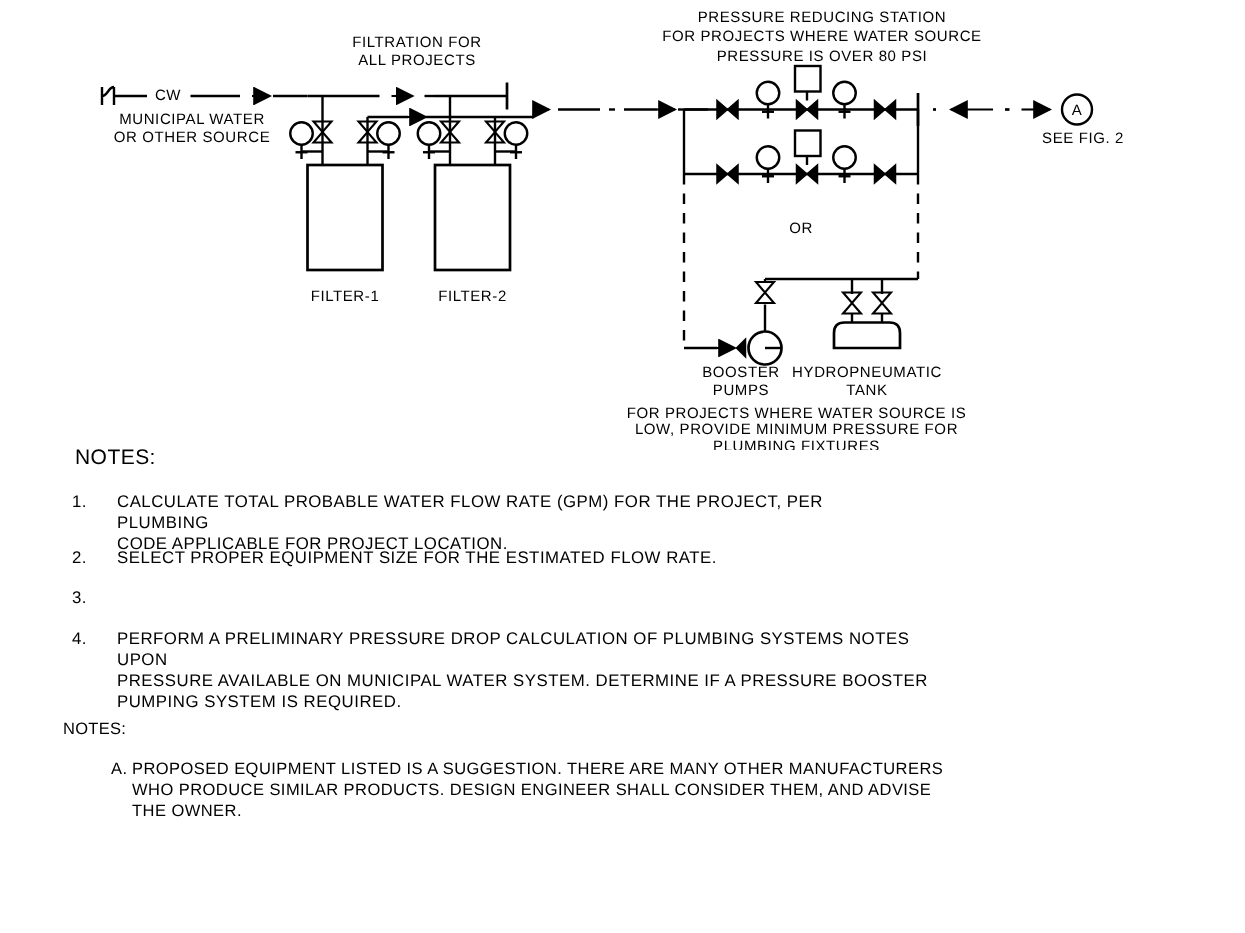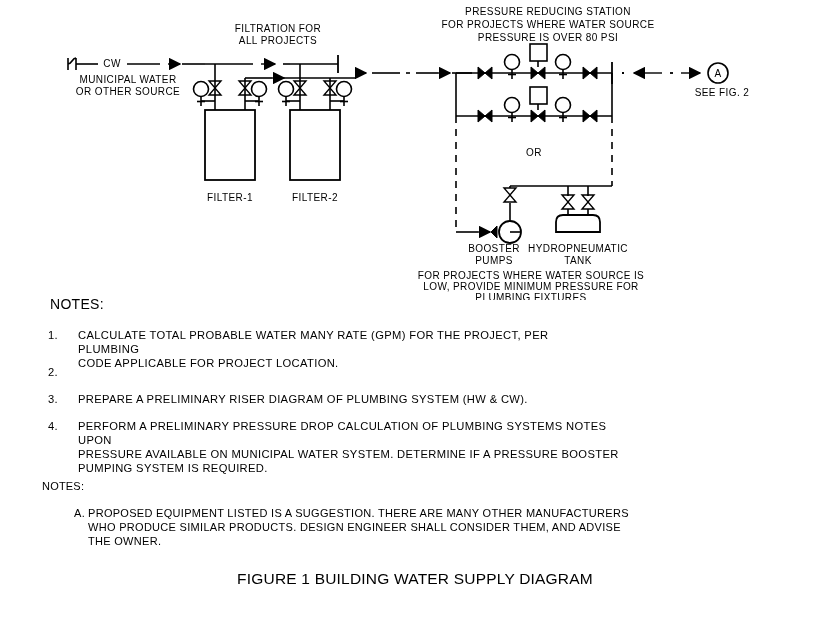--- a/index.html
+++ b/index.html
@@ -259,45 +259,44 @@
     <text class="dwg-text" x="531" y="276">FOR PROJECTS WHERE WATER SOURCE IS</text>
     <text class="dwg-text" x="531" y="287">LOW, PROVIDE MINIMUM PRESSURE FOR</text>
     <text class="dwg-text" x="531" y="298">PLUMBING FIXTURES</text>
   </svg>
 
   <div class="notes-block">
     <div class="notes-heading" style="left:50px; top:8px;">NOTES:</div>
 
     <div class="note-row" style="left:48px; top:40px; width:560px;">
       <span class="note-num">1.</span>
-      <span class="note-body">CALCULATE TOTAL PROBABLE WATER MANY RATE (GPM) FOR THE PROJECT, PER PLUMBING
+      <span class="note-body">CALCULATE TOTAL PROBABLE WATER FLOW RATE (GPM) FOR THE PROJECT, PER PLUMBING
 CODE APPLICABLE FOR PROJECT LOCATION.</span>
     </div>
 
     <div class="note-row" style="left:48px; top:77px; width:560px;">
       <span class="note-num">2.</span>
+      <span class="note-body">SELECT PROPER EQUIPMENT SIZE FOR THE ESTIMATED FLOW RATE.</span>
     </div>
 
     <div class="note-row" style="left:48px; top:104px; width:560px;">
       <span class="note-num">3.</span>
-      <span class="note-body">PREPARE A PRELIMINARY RISER DIAGRAM OF PLUMBING SYSTEM (HW &amp; CW).</span>
     </div>
 
     <div class="note-row" style="left:48px; top:131px; width:580px;">
       <span class="note-num">4.</span>
       <span class="note-body">PERFORM A PRELIMINARY PRESSURE DROP CALCULATION OF PLUMBING SYSTEMS NOTES UPON
 PRESSURE AVAILABLE ON MUNICIPAL WATER SYSTEM. DETERMINE IF A PRESSURE BOOSTER
 PUMPING SYSTEM IS REQUIRED.</span>
     </div>
 
     <div class="notes-heading-2" style="left:42px; top:192px;">NOTES:</div>
 
     <div class="note-alpha-row" style="left:74px; top:218px; width:560px;">
       <span class="note-alpha-num">A.</span>
       <span class="note-body">PROPOSED EQUIPMENT LISTED IS A SUGGESTION. THERE ARE MANY OTHER MANUFACTURERS
 WHO PRODUCE SIMILAR PRODUCTS. DESIGN ENGINEER SHALL CONSIDER THEM, AND ADVISE
 THE OWNER.</span>
     </div>
   </div>
 
-  <div class="figure-caption">FIGURE 1 BUILDING WATER SUPPLY DIAGRAM</div>
 
 </div>
 
 </body></html>

